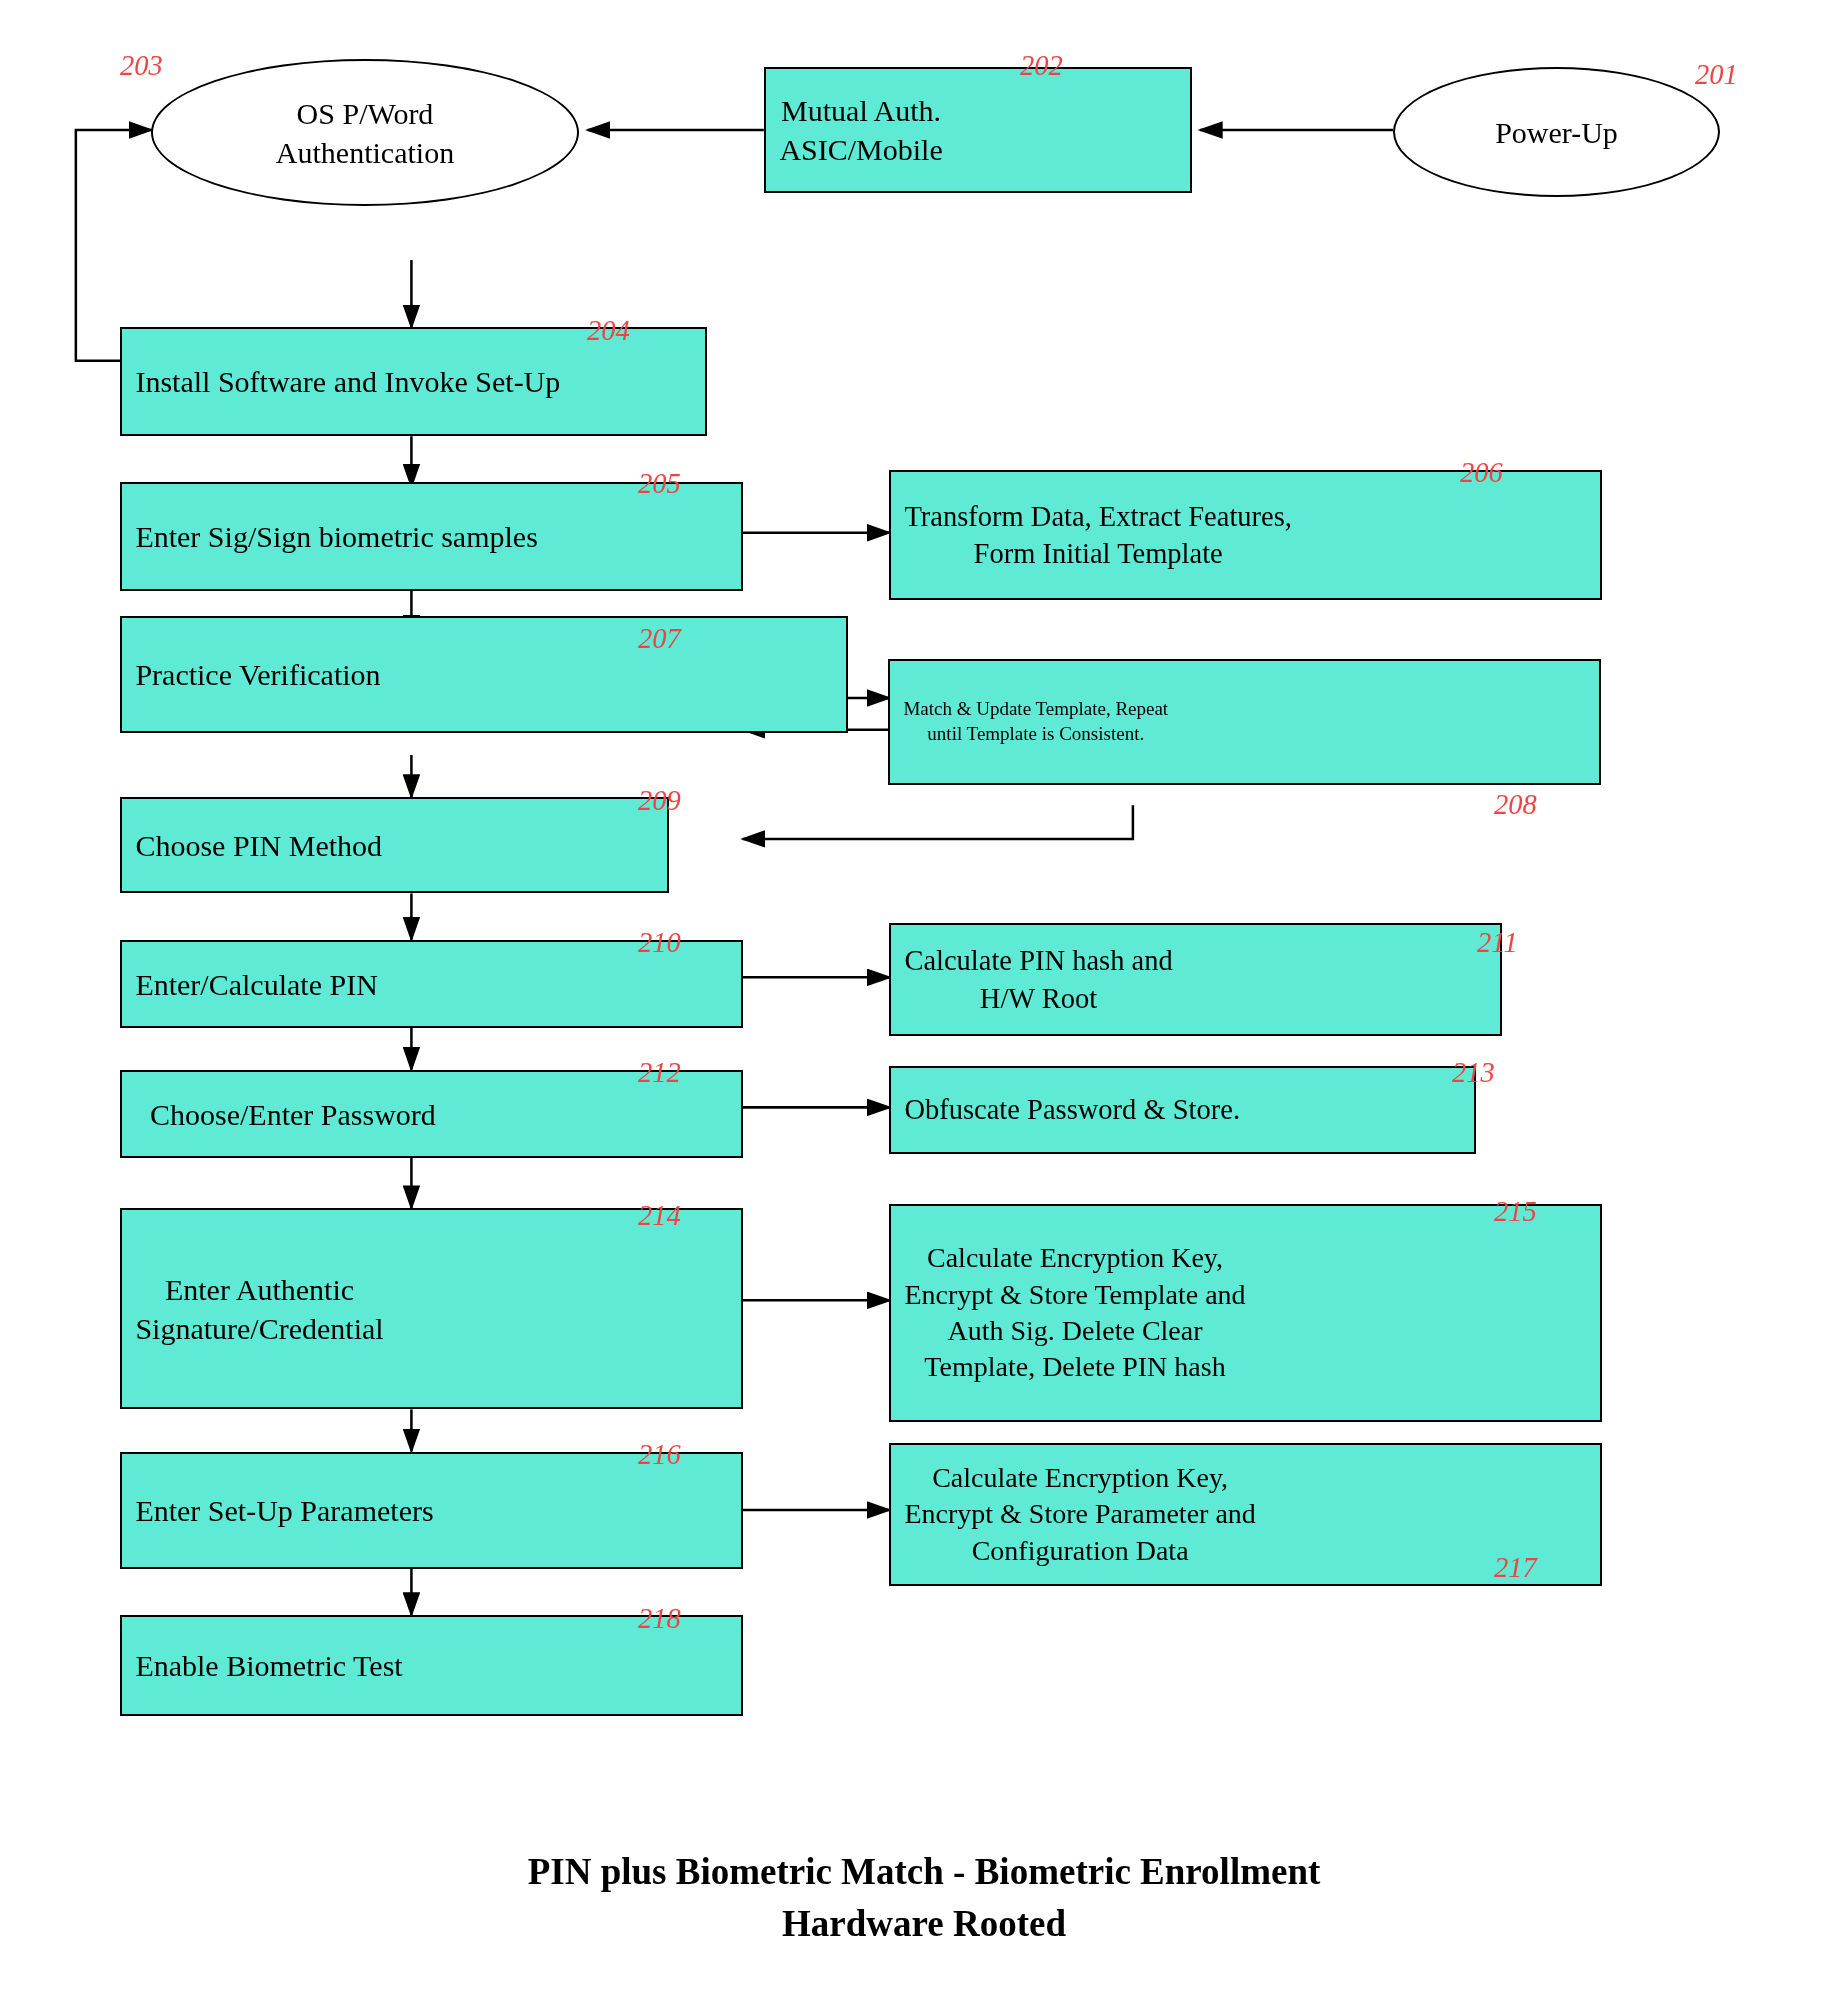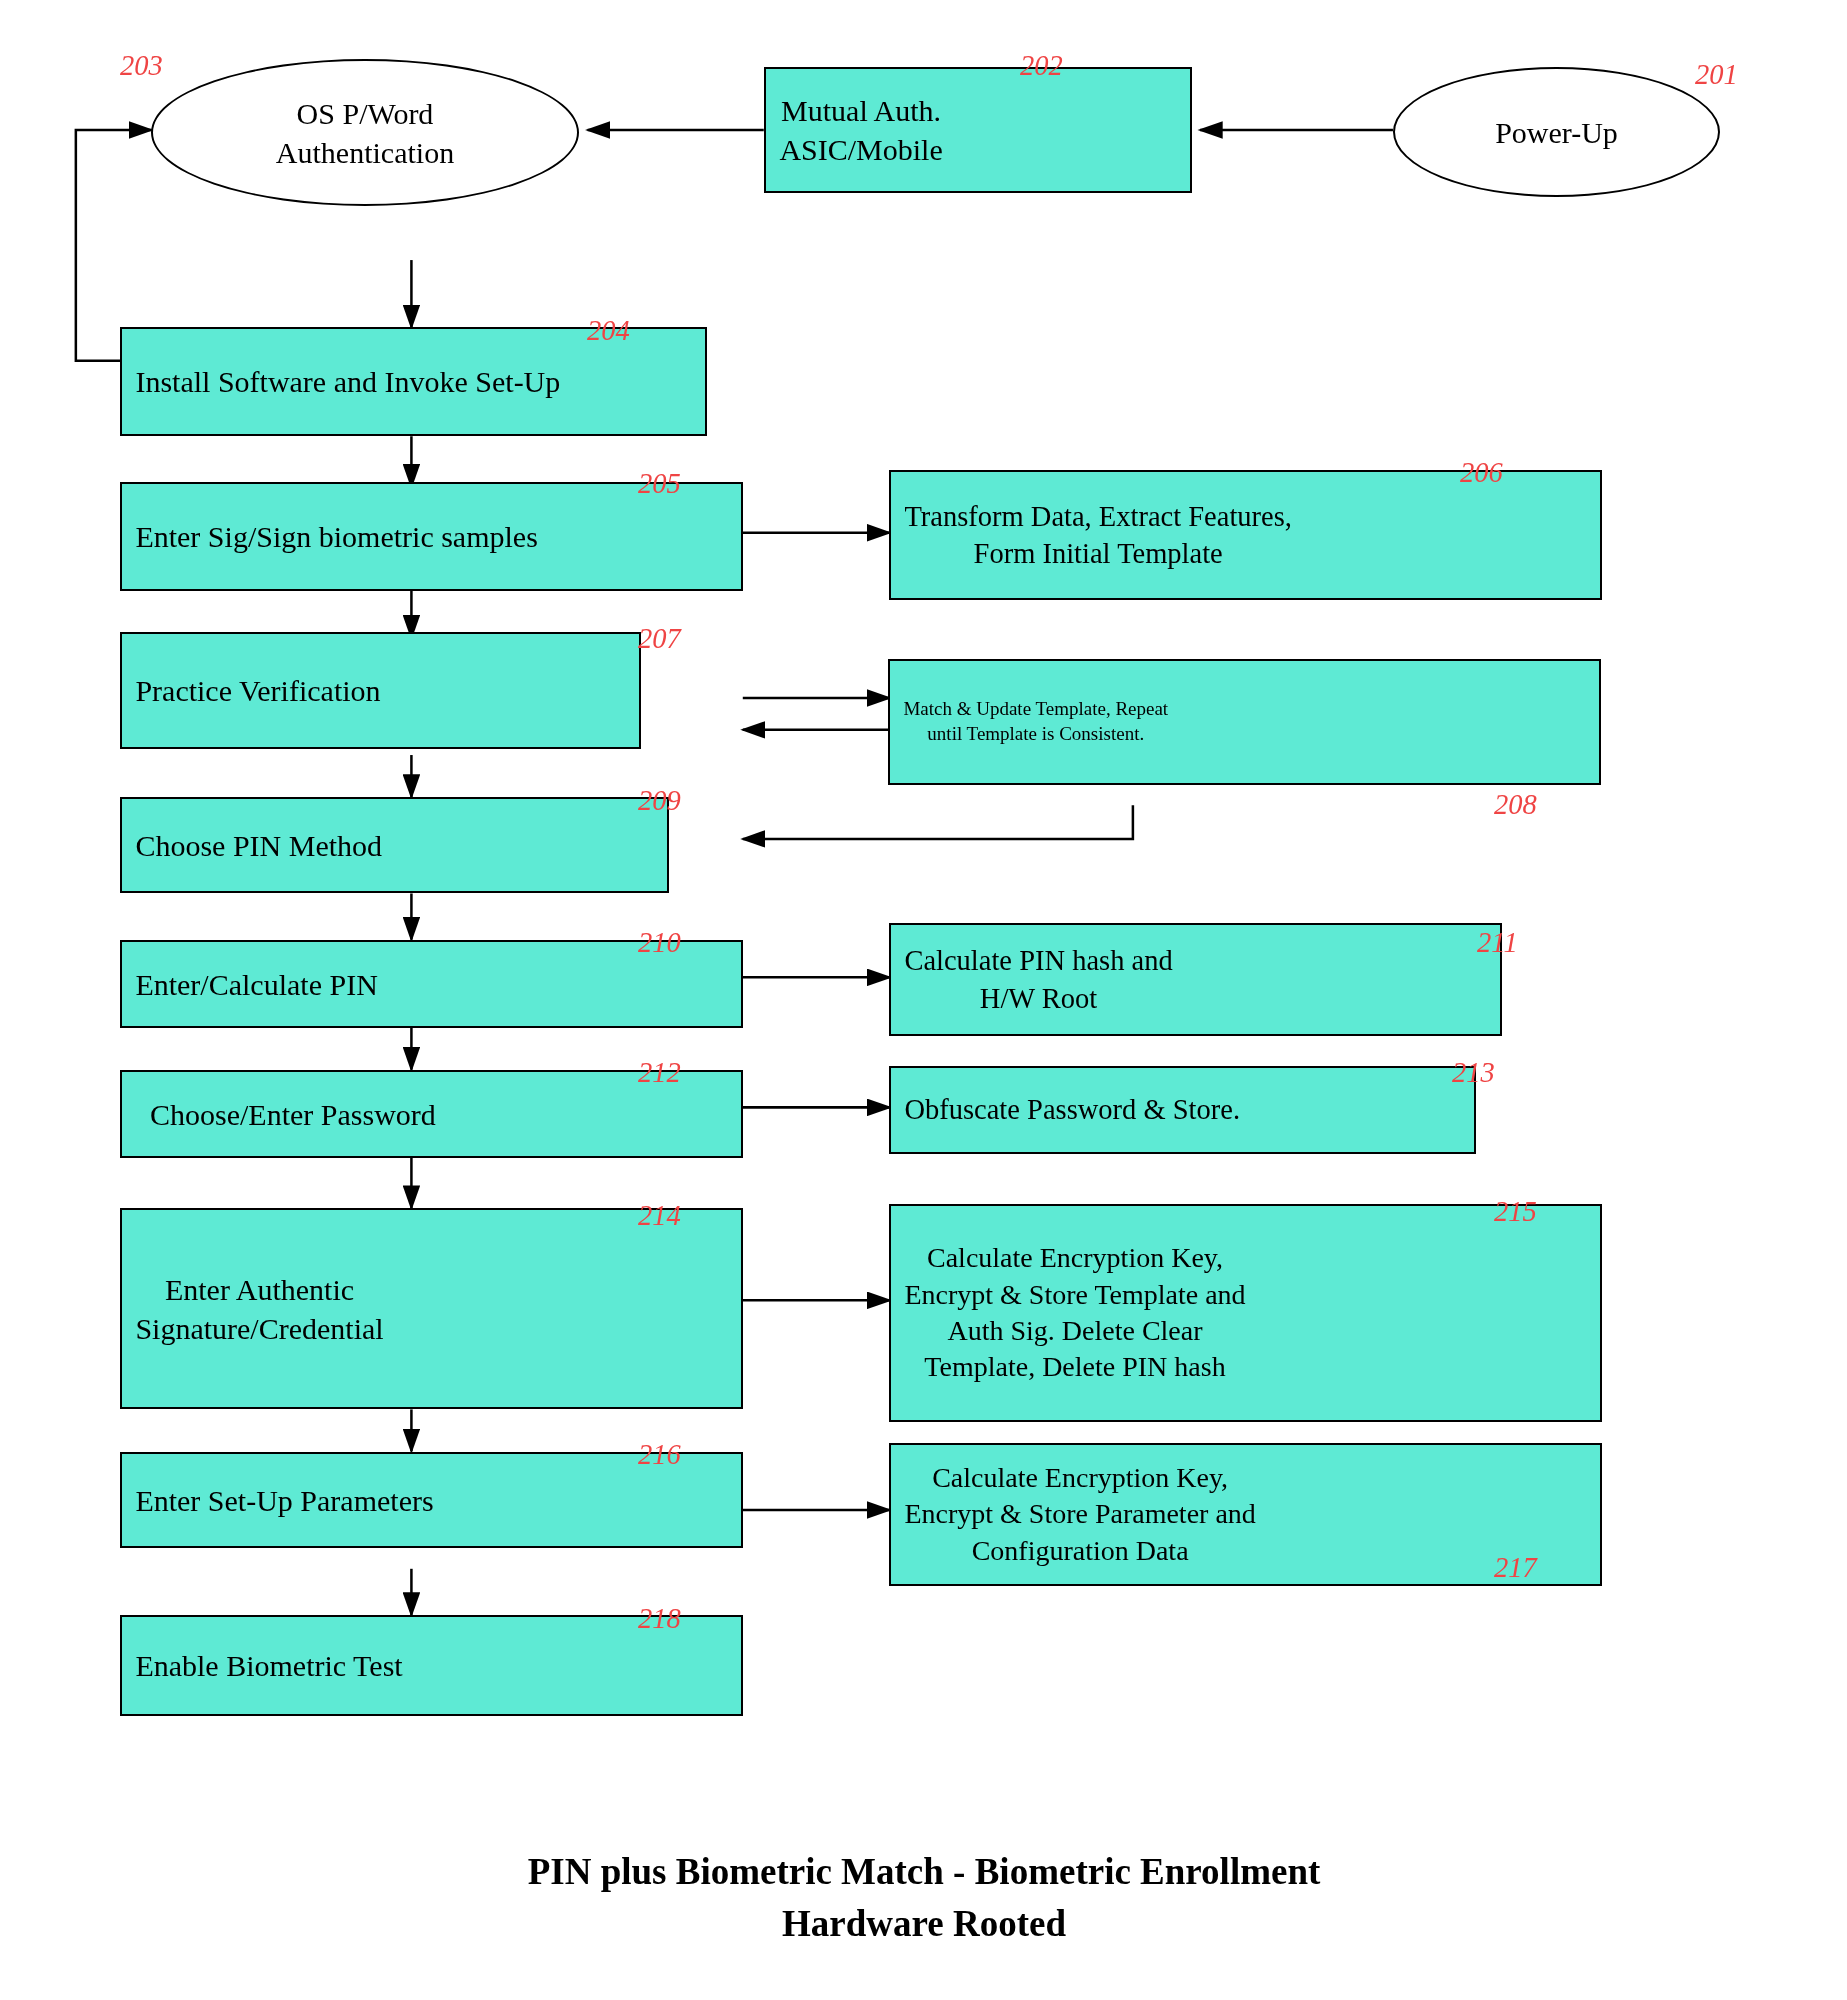--- a/index.html
+++ b/index.html
@@ -166,21 +166,21 @@
     <span>205</span>
   </span>
 
   <div class="flow-box" style="left:889px; top:470px; width:713px; height:130px; font-size:28.5px;">
     <span>Transform Data, Extract Features,<br>Form Initial Template</span>
   </div>
   <span class="ref-label" style="left:1460px; top:457px;">
     <span>206</span>
   </span>
 
-  <div class="flow-box" style="left:120px; top:632px; width:521px; height:117px;">
+  <div class="flow-box" style="left:120px; top:616px; width:728px; height:117px;">
     <span>Practice Verification</span>
   </div>
   <span class="ref-label" style="left:638px; top:623px;">
     <span>207</span>
   </span>
 
   <div class="flow-box" style="left:846px; top:659px; width:713px; height:126px; font-size:19px;margin-left:42px;">
     <span>Match &amp; Update Template, Repeat<br>until Template is Consistent.</span>
   </div>
   <span class="ref-label" style="left:1494px; top:789px;">
@@ -229,21 +229,21 @@
     <span>214</span>
   </span>
 
   <div class="flow-box" style="left:889px; top:1204px; width:713px; height:218px; font-size:28px;">
     <span>Calculate Encryption Key,<br>Encrypt &amp; Store Template and<br>Auth Sig. Delete Clear<br>Template, Delete PIN hash</span>
   </div>
   <span class="ref-label" style="left:1494px; top:1196px;">
     <span>215</span>
   </span>
 
-  <div class="flow-box" style="left:120px; top:1452px; width:623px; height:96px;">
+  <div class="flow-box" style="left:120px; top:1452px; width:623px; height:117px;">
     <span>Enter Set-Up Parameters</span>
   </div>
   <span class="ref-label" style="left:638px; top:1439px;">
     <span>216</span>
   </span>
 
   <div class="flow-box" style="left:889px; top:1443px; width:713px; height:143px; font-size:28px;">
     <span>Calculate Encryption Key,<br>Encrypt &amp; Store Parameter and<br>Configuration Data</span>
   </div>
   <span class="ref-label" style="left:1494px; top:1552px;">

